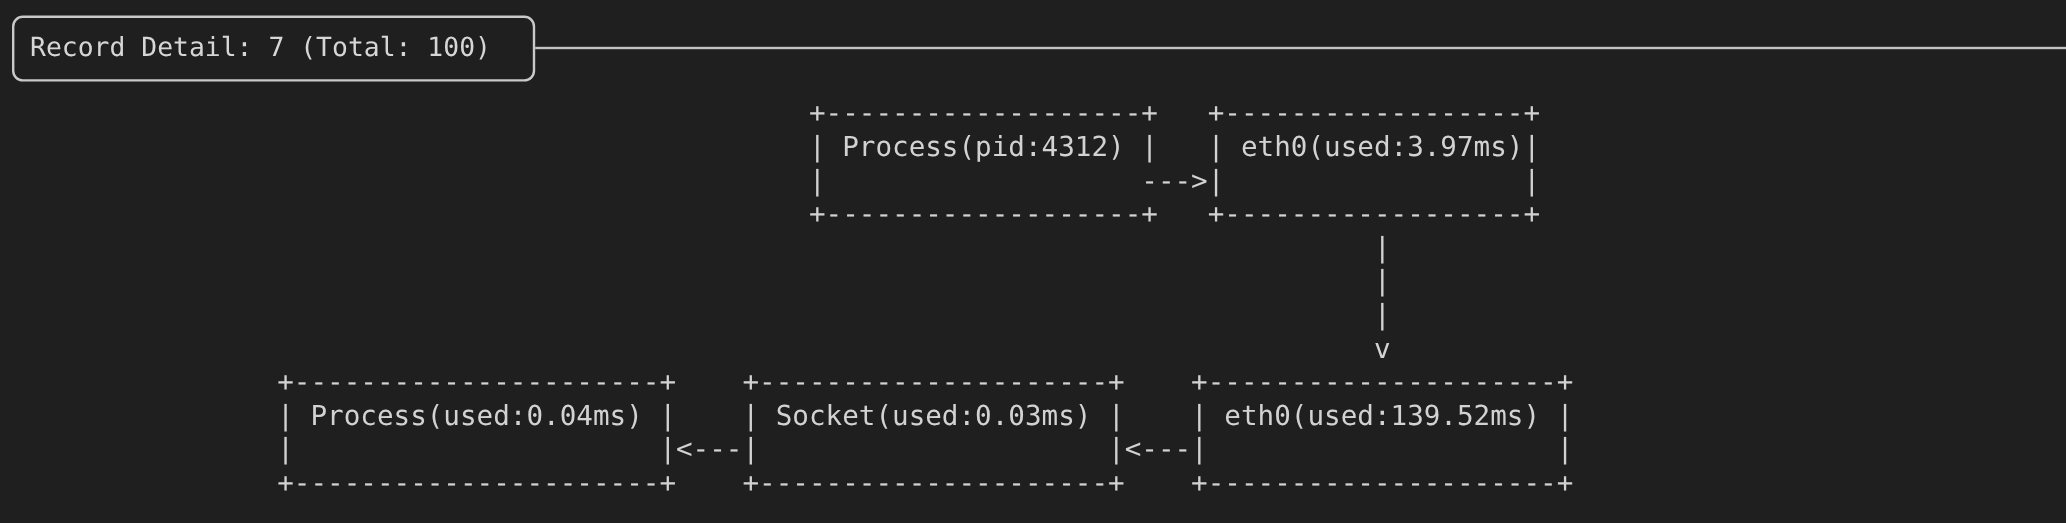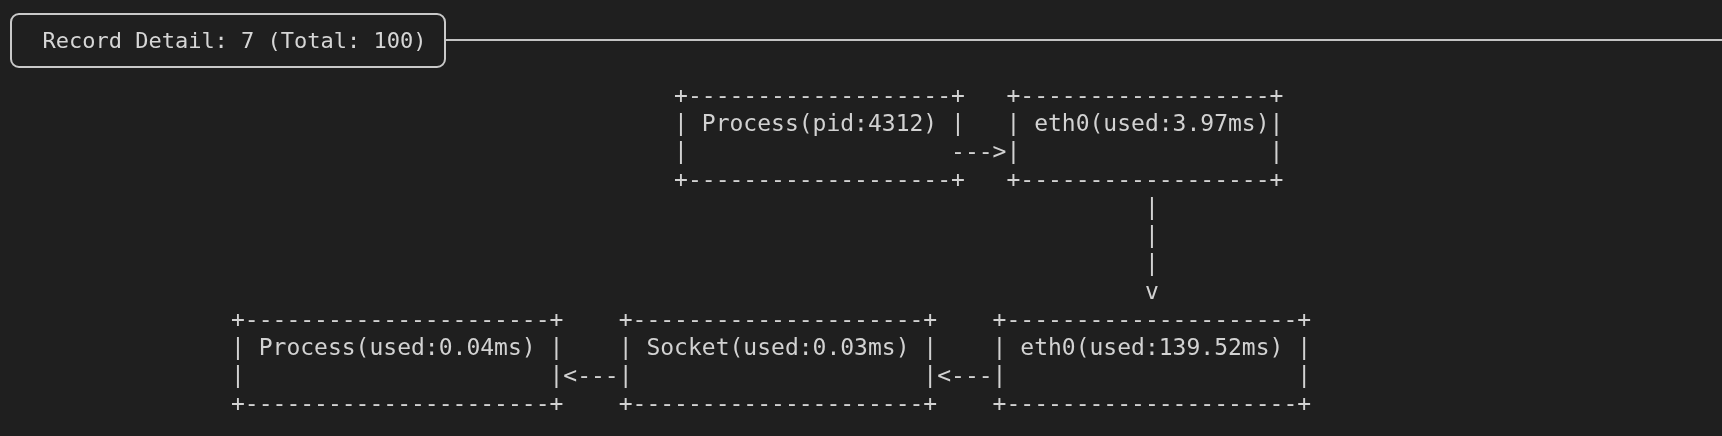--- a/index.html
+++ b/index.html
@@ -25,21 +25,20 @@
     border: 2px solid #c9c9c9;
     border-radius: 9px;
     display: flex;
     align-items: center;
     padding-left: 13px;
     color: #d6d6d6;
     font-size: 22px;
     white-space: pre;
     background: #1f1f1f;
     z-index: 2;
-    justify-content: center;
   }
   .header-rule {
     position: absolute;
     left: 446px;
     top: 39px;
     width: 1276px;
     height: 2px;
     background: #c3c3c3;
     z-index: 1;
   }

